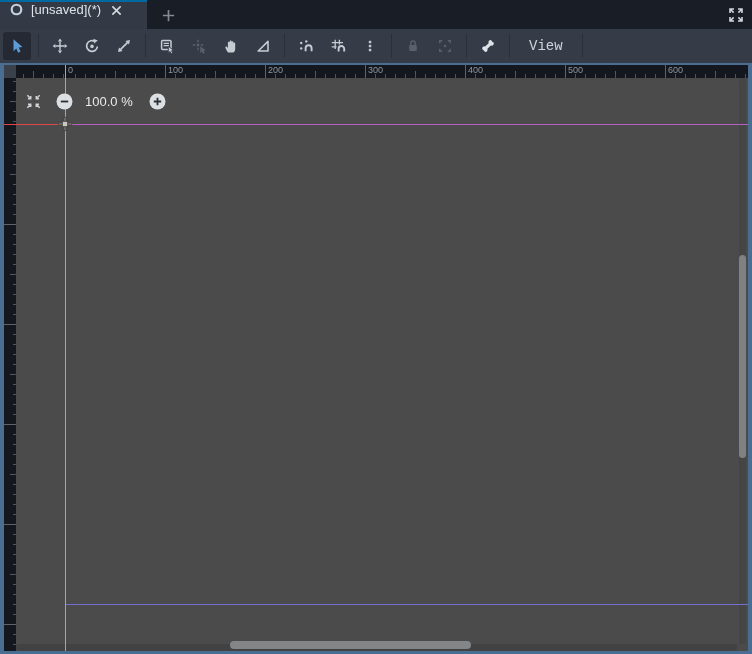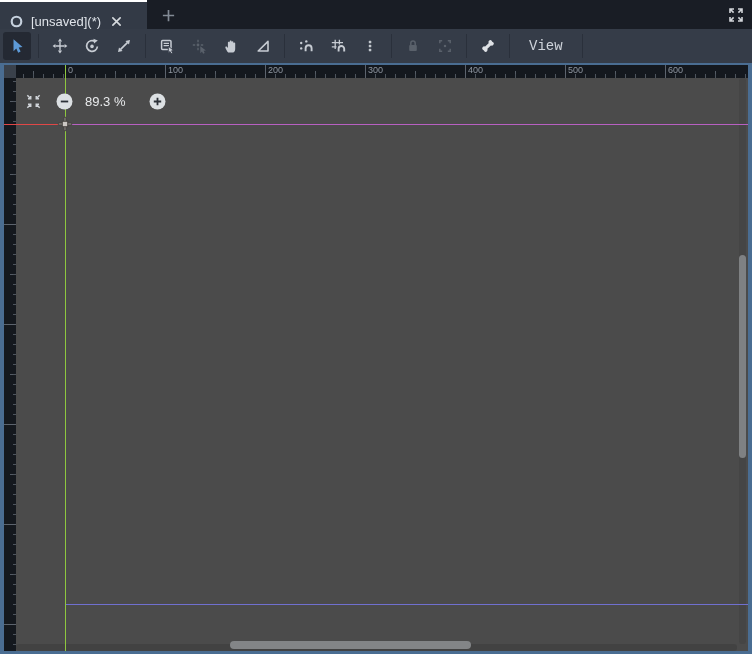--- a/index.html
+++ b/index.html
@@ -3,21 +3,21 @@
 <meta charset="utf-8">
 <style>
   * { margin:0; padding:0; box-sizing:border-box; }
   html,body { width:752px; height:654px; background:#191d25; overflow:hidden;
               font-family:"Liberation Sans", sans-serif; }
   .app { position:relative; width:752px; height:654px; }
 
   
   .tabbar { position:absolute; left:0; top:0; width:752px; height:29px; background:#191d25; }
   .tab { position:absolute; left:0; top:0; height:29px; width:147px; background:#333a46;
-         border-top:2px solid #ffffff; display:flex; align-items:flex-end; padding:0 8px 0 9px; gap:7px; }
+         border-top:2px solid #0369a1; display:flex; align-items:flex-start; padding:0 8px 0 9px; gap:7px; }
   .tab-label { color:#dfe3e9; font-size:13px; white-space:nowrap; }
   .tab-close { width:16px; height:16px; display:flex; align-items:center; justify-content:center; }
   .add-tab { position:absolute; left:156px; top:3px; width:24px; height:24px;
              display:flex; align-items:center; justify-content:center; }
   .expand-btn { position:absolute; right:6px; top:5px; width:20px; height:20px;
                 display:flex; align-items:center; justify-content:center; }
 
   
   .toolbar { position:absolute; left:0; top:29px; width:752px; height:34px; background:#353c48;
              display:flex; align-items:center; padding-left:3px; }
@@ -322,21 +322,21 @@
           <path d="M2.2 13.8 L5.4 10.6 M2.8 10.6 H5.4 V13.2"></path>
           <path d="M13.8 13.8 L10.6 10.6 M13.2 10.6 H10.6 V13.2"></path>
         </svg>
       </span>
       <span class="zbtn" style="left:52px; top:28px;">
         <svg width="17" height="17" viewBox="0 0 17 17">
           <circle cx="8.5" cy="8.5" r="8" fill="#dce0e3"></circle>
           <path d="M4.8 8.5 H12.2" stroke="#2c3138" stroke-width="1.8"></path>
         </svg>
       </span>
-      <span class="zoom-label">89.3 %</span>
+      <span class="zoom-label">100.0 %</span>
       <span class="zbtn" style="left:145px; top:28px;">
         <svg width="17" height="17" viewBox="0 0 17 17">
           <circle cx="8.5" cy="8.5" r="8" fill="#dce0e3"></circle>
           <path d="M4.8 8.5 H12.2 M8.5 4.8 V12.2" stroke="#2c3138" stroke-width="1.8"></path>
         </svg>
       </span>
     </div>
 
   </div>
 </div>

